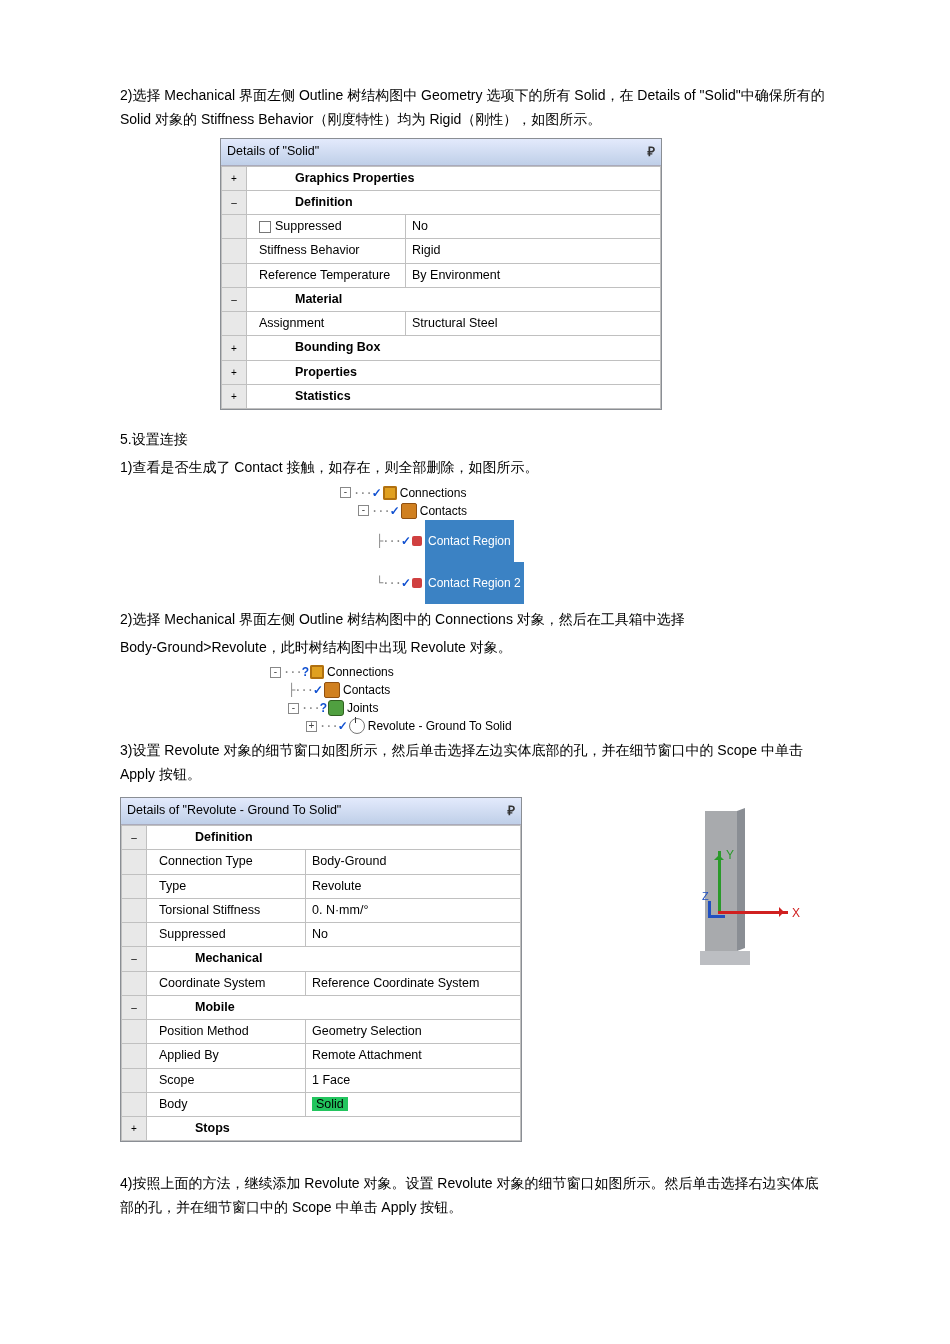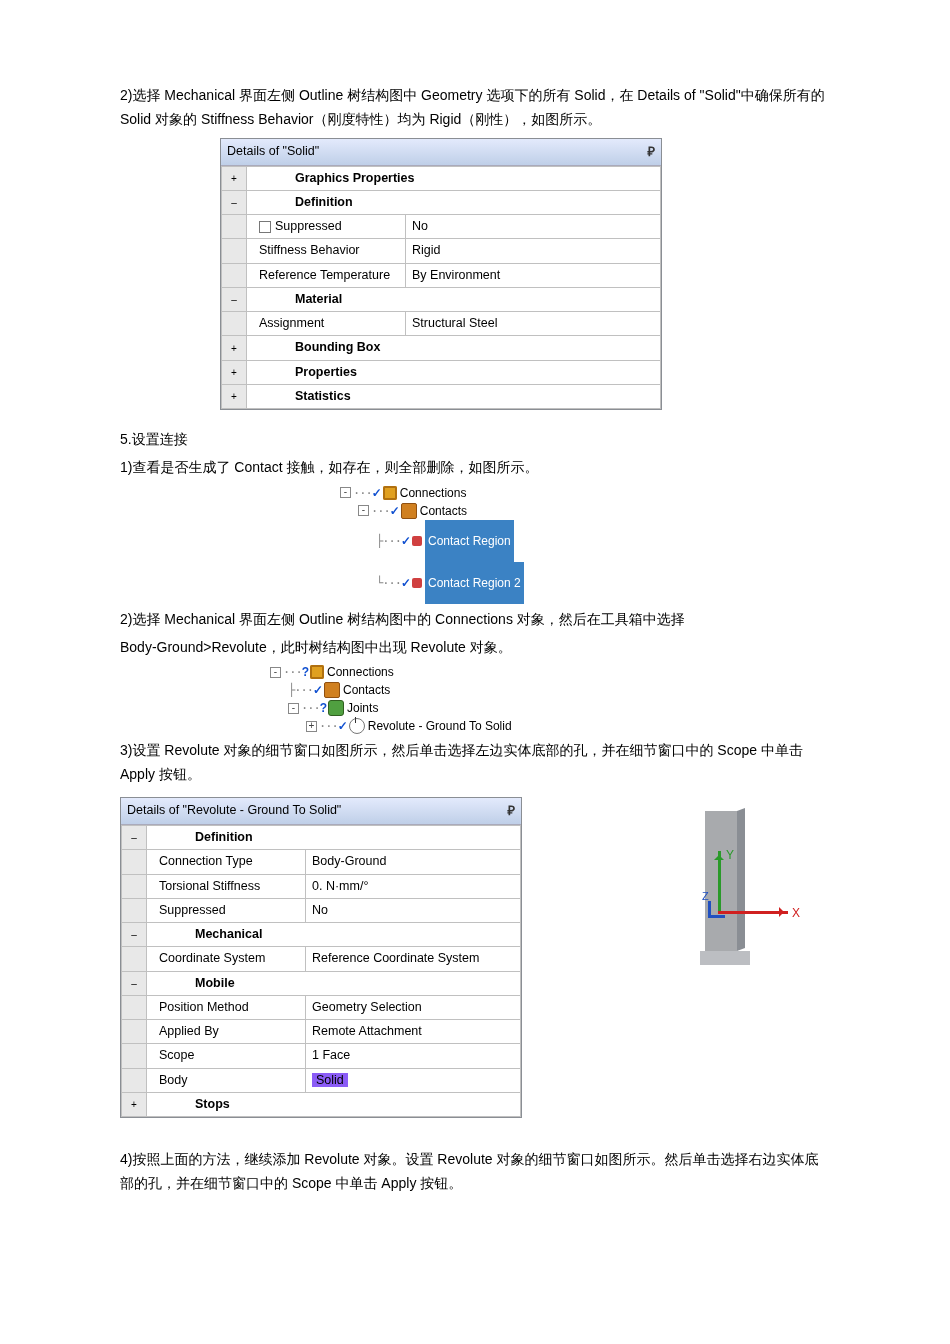--- a/index.html
+++ b/index.html
@@ -78,21 +78,21 @@
     margin-right: 4px;
     vertical-align: middle;
     background: #fff;
   }
   .hl {
     background: #3b82c4;
     color: #fff;
     padding: 12px 3px;
   }
   .hl-solid {
-    background: #8b5cf6;
+    background: #22c55e;
     padding: 0 4px;
     text-align: center;
   }
   .tree {
     font-family: Tahoma, sans-serif;
     font-size: 12px;
     line-height: 18px;
     margin: 2px 0 4px 0;
   }
   .tree .row {
@@ -318,20 +318,25 @@
       <td class="expand-cell">–</td>
       <td class="group-label" colspan="2">Definition</td>
     </tr>
     <tr>
             <td class="expand-cell"></td>
             <td class="row-label">Connection Type</td>
             <td class="row-val">Body-Ground</td>
           </tr>
     <tr>
             <td class="expand-cell"></td>
+            <td class="row-label">Type</td>
+            <td class="row-val">Revolute</td>
+          </tr>
+    <tr>
+            <td class="expand-cell"></td>
             <td class="row-label">Torsional Stiffness</td>
             <td class="row-val">0. N·mm/°</td>
           </tr>
     <tr>
             <td class="expand-cell"></td>
             <td class="row-label">Suppressed</td>
             <td class="row-val">No</td>
           </tr>
     <tr class="group-header">
       <td class="expand-cell">–</td>

